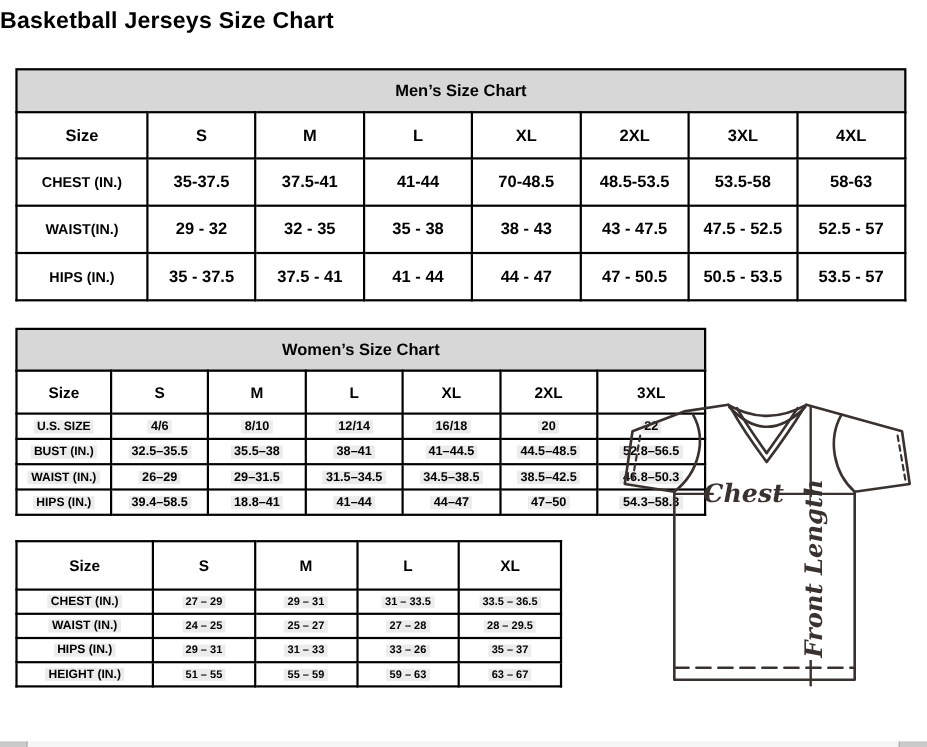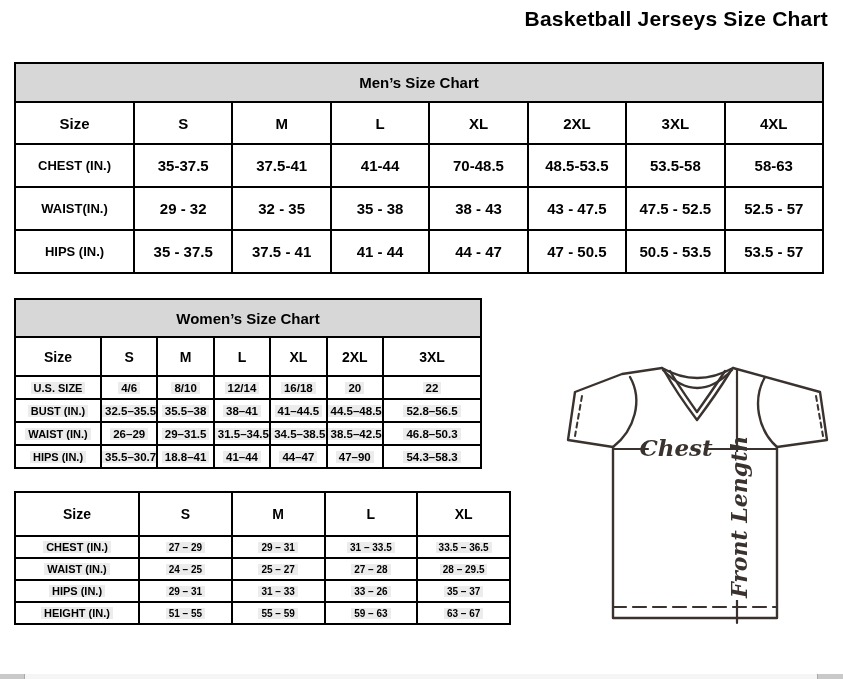--- a/index.html
+++ b/index.html
@@ -1,38 +1,38 @@
 <!DOCTYPE html>
 <html><head>
 <meta charset="utf-8">
 <style>
   html,body{margin:0;padding:0;background:#fff;}
   .page{position:relative;width:843px;height:679px;background:#fff;overflow:hidden;
         font-family:"Liberation Sans","DejaVu Sans",sans-serif;color:#000;}
-  .page-title{position:absolute;top:7px;left:0;width:828px;text-align:right;
+  .page-title{position:absolute;top:7px;left:0;width:828px;text-align:left;
         font-size:21px;font-weight:bold;letter-spacing:0.2px;}
 
   .tbl{position:absolute;}
   .tbl .band{border:2px solid #000;background:#d7d7d7;text-align:center;
         font-weight:bold;font-size:15px;display:flex;align-items:center;justify-content:center;}
   .tbl table{border-collapse:collapse;table-layout:fixed;width:100%;margin-top:-2px;background:#fff;}
   .tbl th,.tbl td{border:2px solid #000;text-align:center;vertical-align:middle;
         font-weight:bold;padding:0;overflow:hidden;white-space:nowrap;}
 
   
   .men{left:14px;top:62px;width:810px;}
   .men .band{height:37px;}
   .men thead tr{height:42px;} .men tbody tr{height:43px;}
   .men thead th{font-size:15px;}
   .men thead th:first-child{width:117px;}
   .men tbody th{font-size:13px;}
   .men tbody td{font-size:15px;margin-left:10px;}
 
   
-  .women{left:14px;top:298px;width:468px;border-radius:30px;}
+  .women{left:14px;top:298px;width:628px;border-radius:30px;}
   .women .band{height:36px;}
   .women thead tr{height:39px;} .women tbody tr{height:23px;}
   .women thead th{font-size:14px;}
   .women thead th:first-child{width:84px;}
   .women thead th:last-child{width:96px;}
   .women tbody th{font-size:11px;}
   .women tbody td{font-size:11.5px;}
   .women tbody .cellval,.youth tbody .cellval{background:#ececec;padding:0 3px;}
 
   
@@ -146,25 +146,25 @@
             <th><span class="cellval">WAIST (IN.)</span></th>
             <td><span class="cellval">26–29</span></td>
             <td><span class="cellval">29–31.5</span></td>
             <td><span class="cellval">31.5–34.5</span></td>
             <td><span class="cellval">34.5–38.5</span></td>
             <td><span class="cellval">38.5–42.5</span></td>
             <td><span class="cellval">46.8–50.3</span></td>
           </tr>
           <tr>
             <th><span class="cellval">HIPS (IN.)</span></th>
-            <td><span class="cellval">35.5–30.7</span></td>
+            <td><span class="cellval">39.4–58.5</span></td>
             <td><span class="cellval">18.8–41</span></td>
             <td><span class="cellval">41–44</span></td>
             <td><span class="cellval">44–47</span></td>
-            <td><span class="cellval">47–90</span></td>
+            <td><span class="cellval">47–50</span></td>
             <td><span class="cellval">54.3–58.3</span></td>
           </tr>
         </tbody>
       </table>
   </div>
 
   <div class="tbl youth">
     <table>
         <thead>
           <tr>

